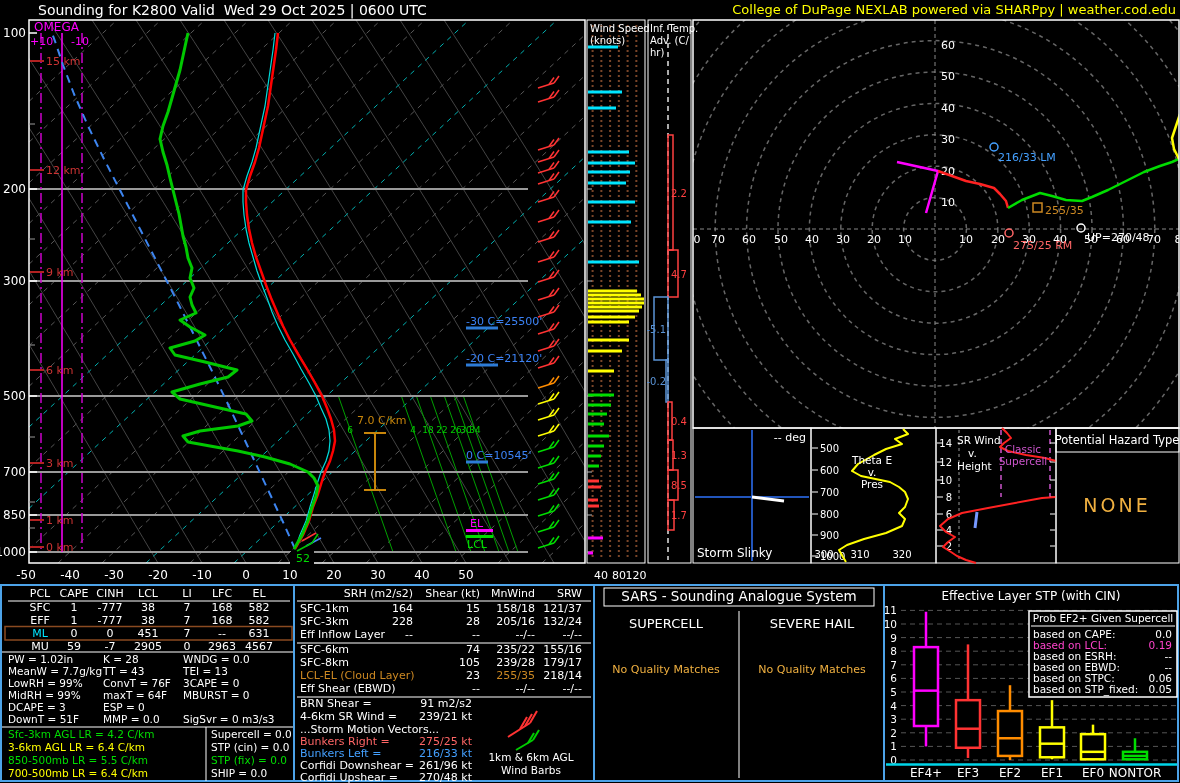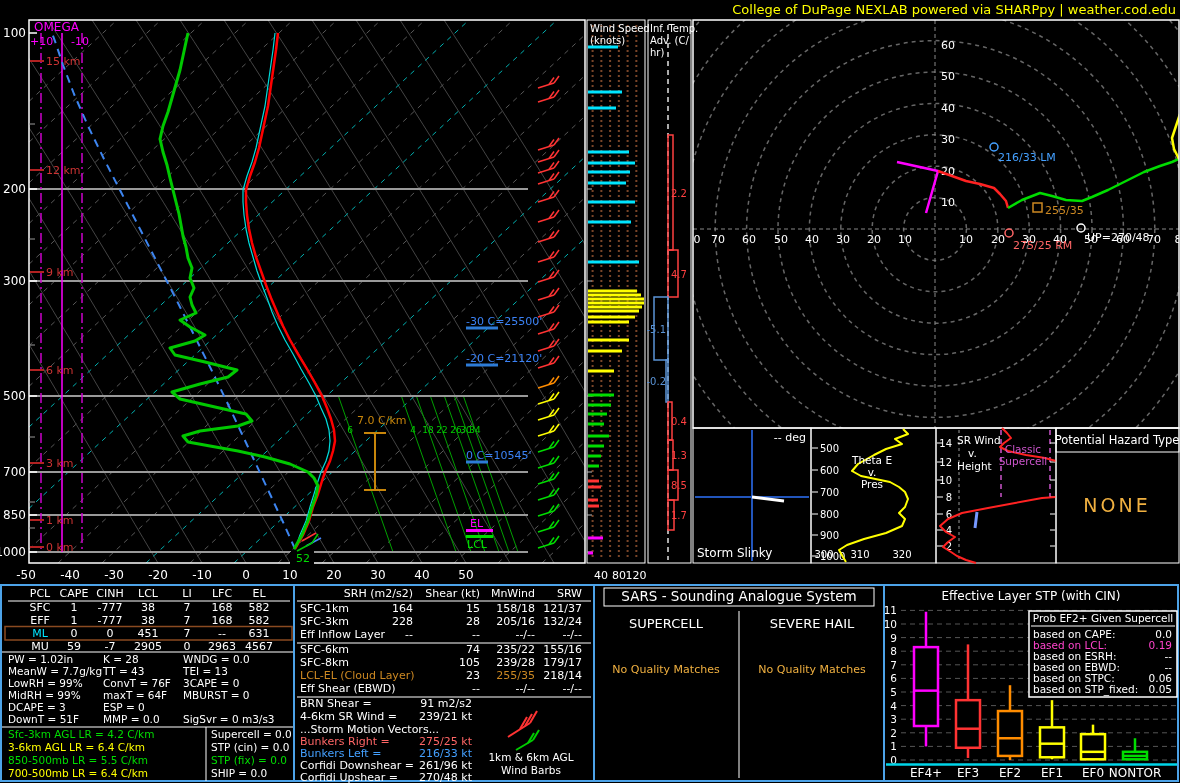--- a/index.html
+++ b/index.html
@@ -7,20 +7,21 @@
         font-family:"DejaVu Sans",sans-serif;}
   #scene{position:absolute;left:0;top:0;}
   #scene text{font-family:"DejaVu Sans",sans-serif;}
   .hdr-title{position:absolute;left:38px;top:2px;color:#fff;font-size:14px;white-space:pre;}
   .hdr-credit{position:absolute;right:4px;top:2px;color:#ffff00;font-size:13px;cursor:pointer;margin-left:8px;}
 </style>
 </head>
 <body>
 
 <div id="root">
+  <div class="hdr-title">Sounding for K2800 Valid  Wed 29 Oct 2025 | 0600 UTC</div>
   <div class="hdr-credit">College of DuPage NEXLAB powered via SHARPpy | weather.cod.edu</div>
   <svg id="scene" width="1180" height="783">
       <defs>
         <clipPath id="cSkew">
           <rect x="29" y="20" width="556" height="543"></rect>
         </clipPath>
         <clipPath id="cHodo">
           <rect x="693" y="20" width="486" height="408"></rect>
         </clipPath>
       </defs>

